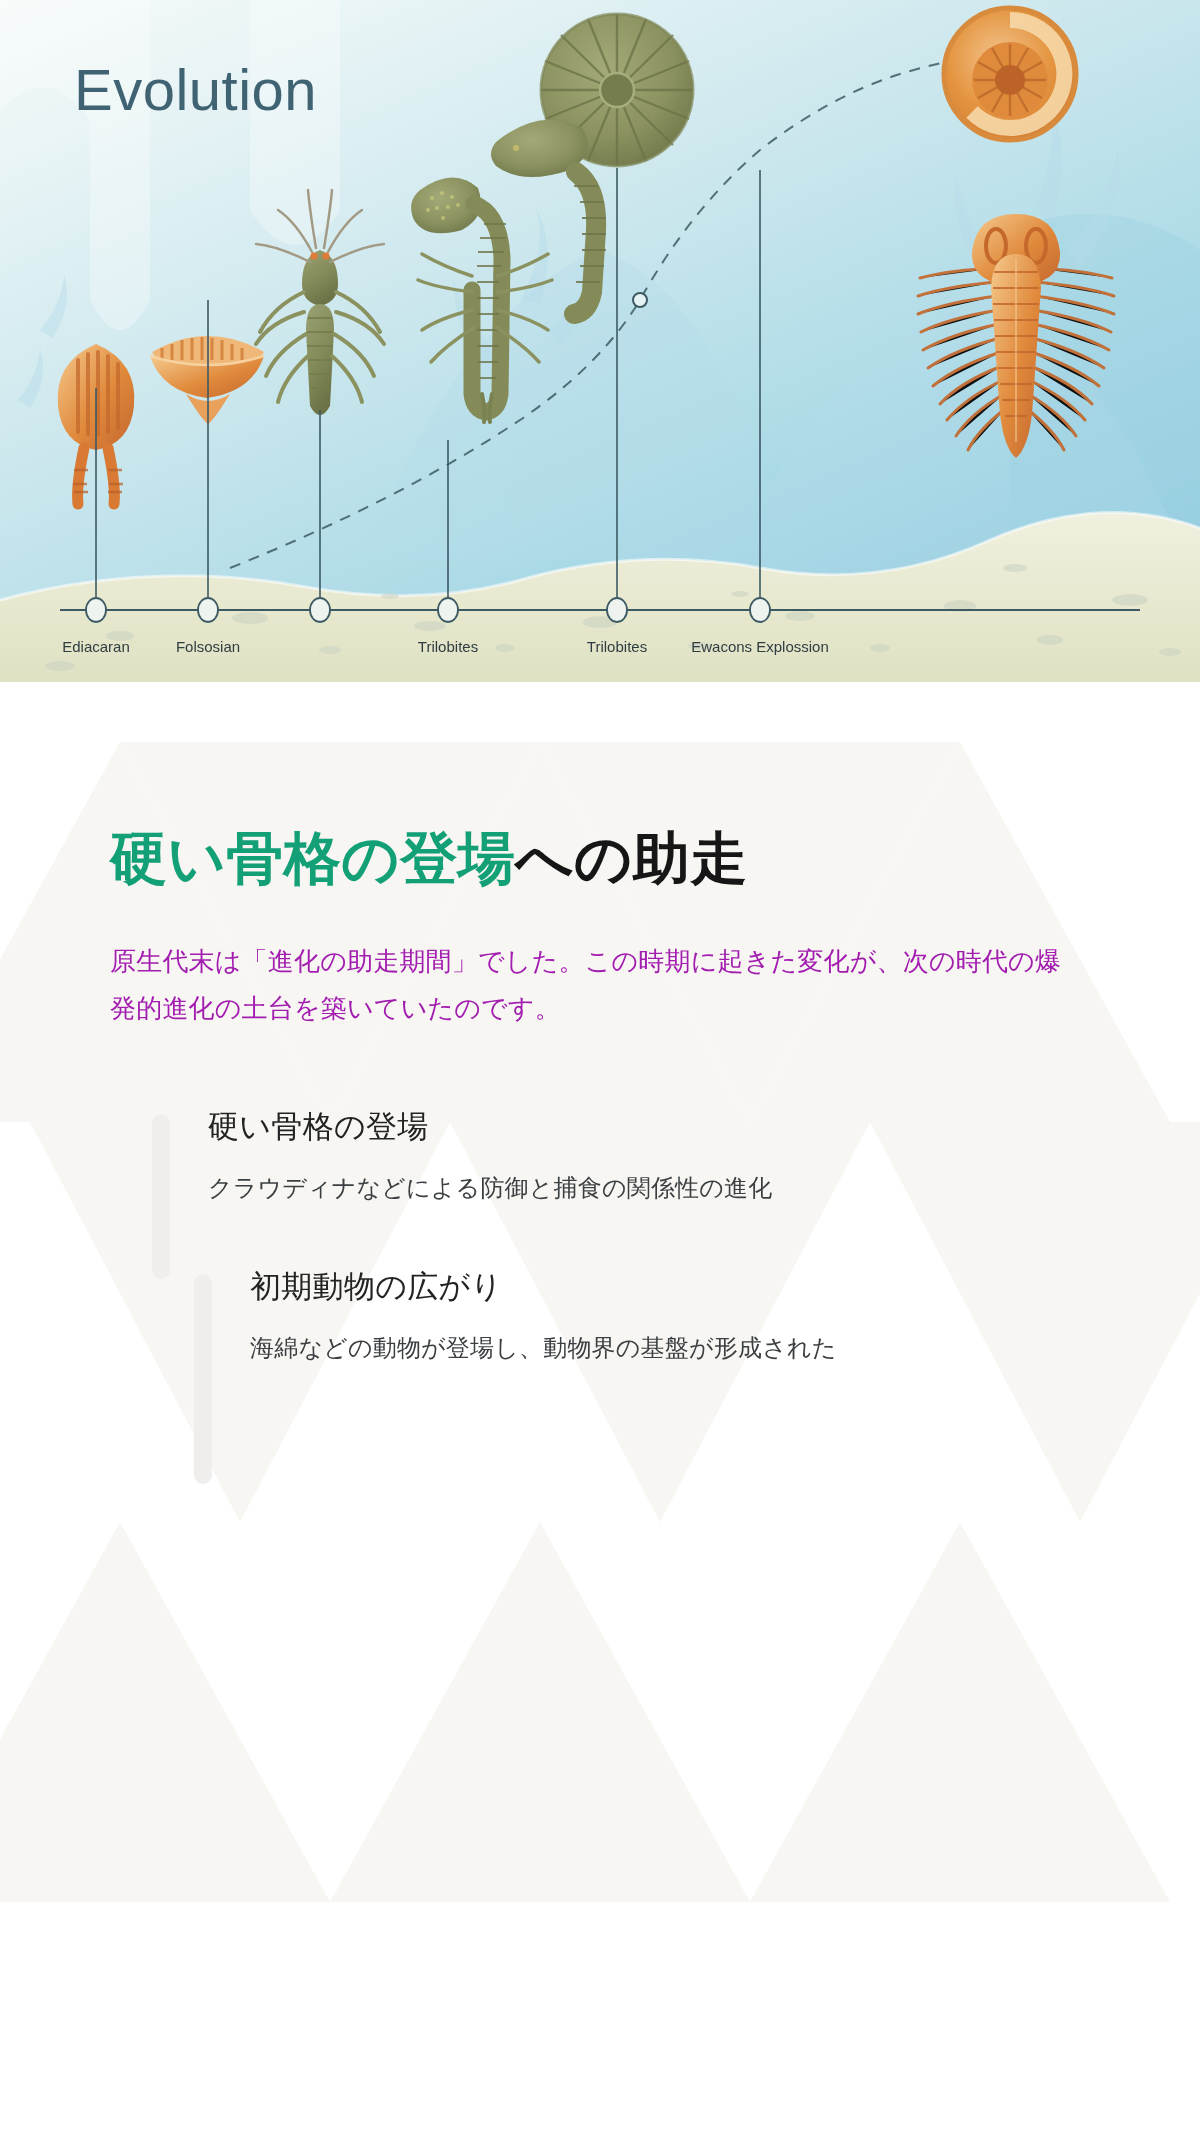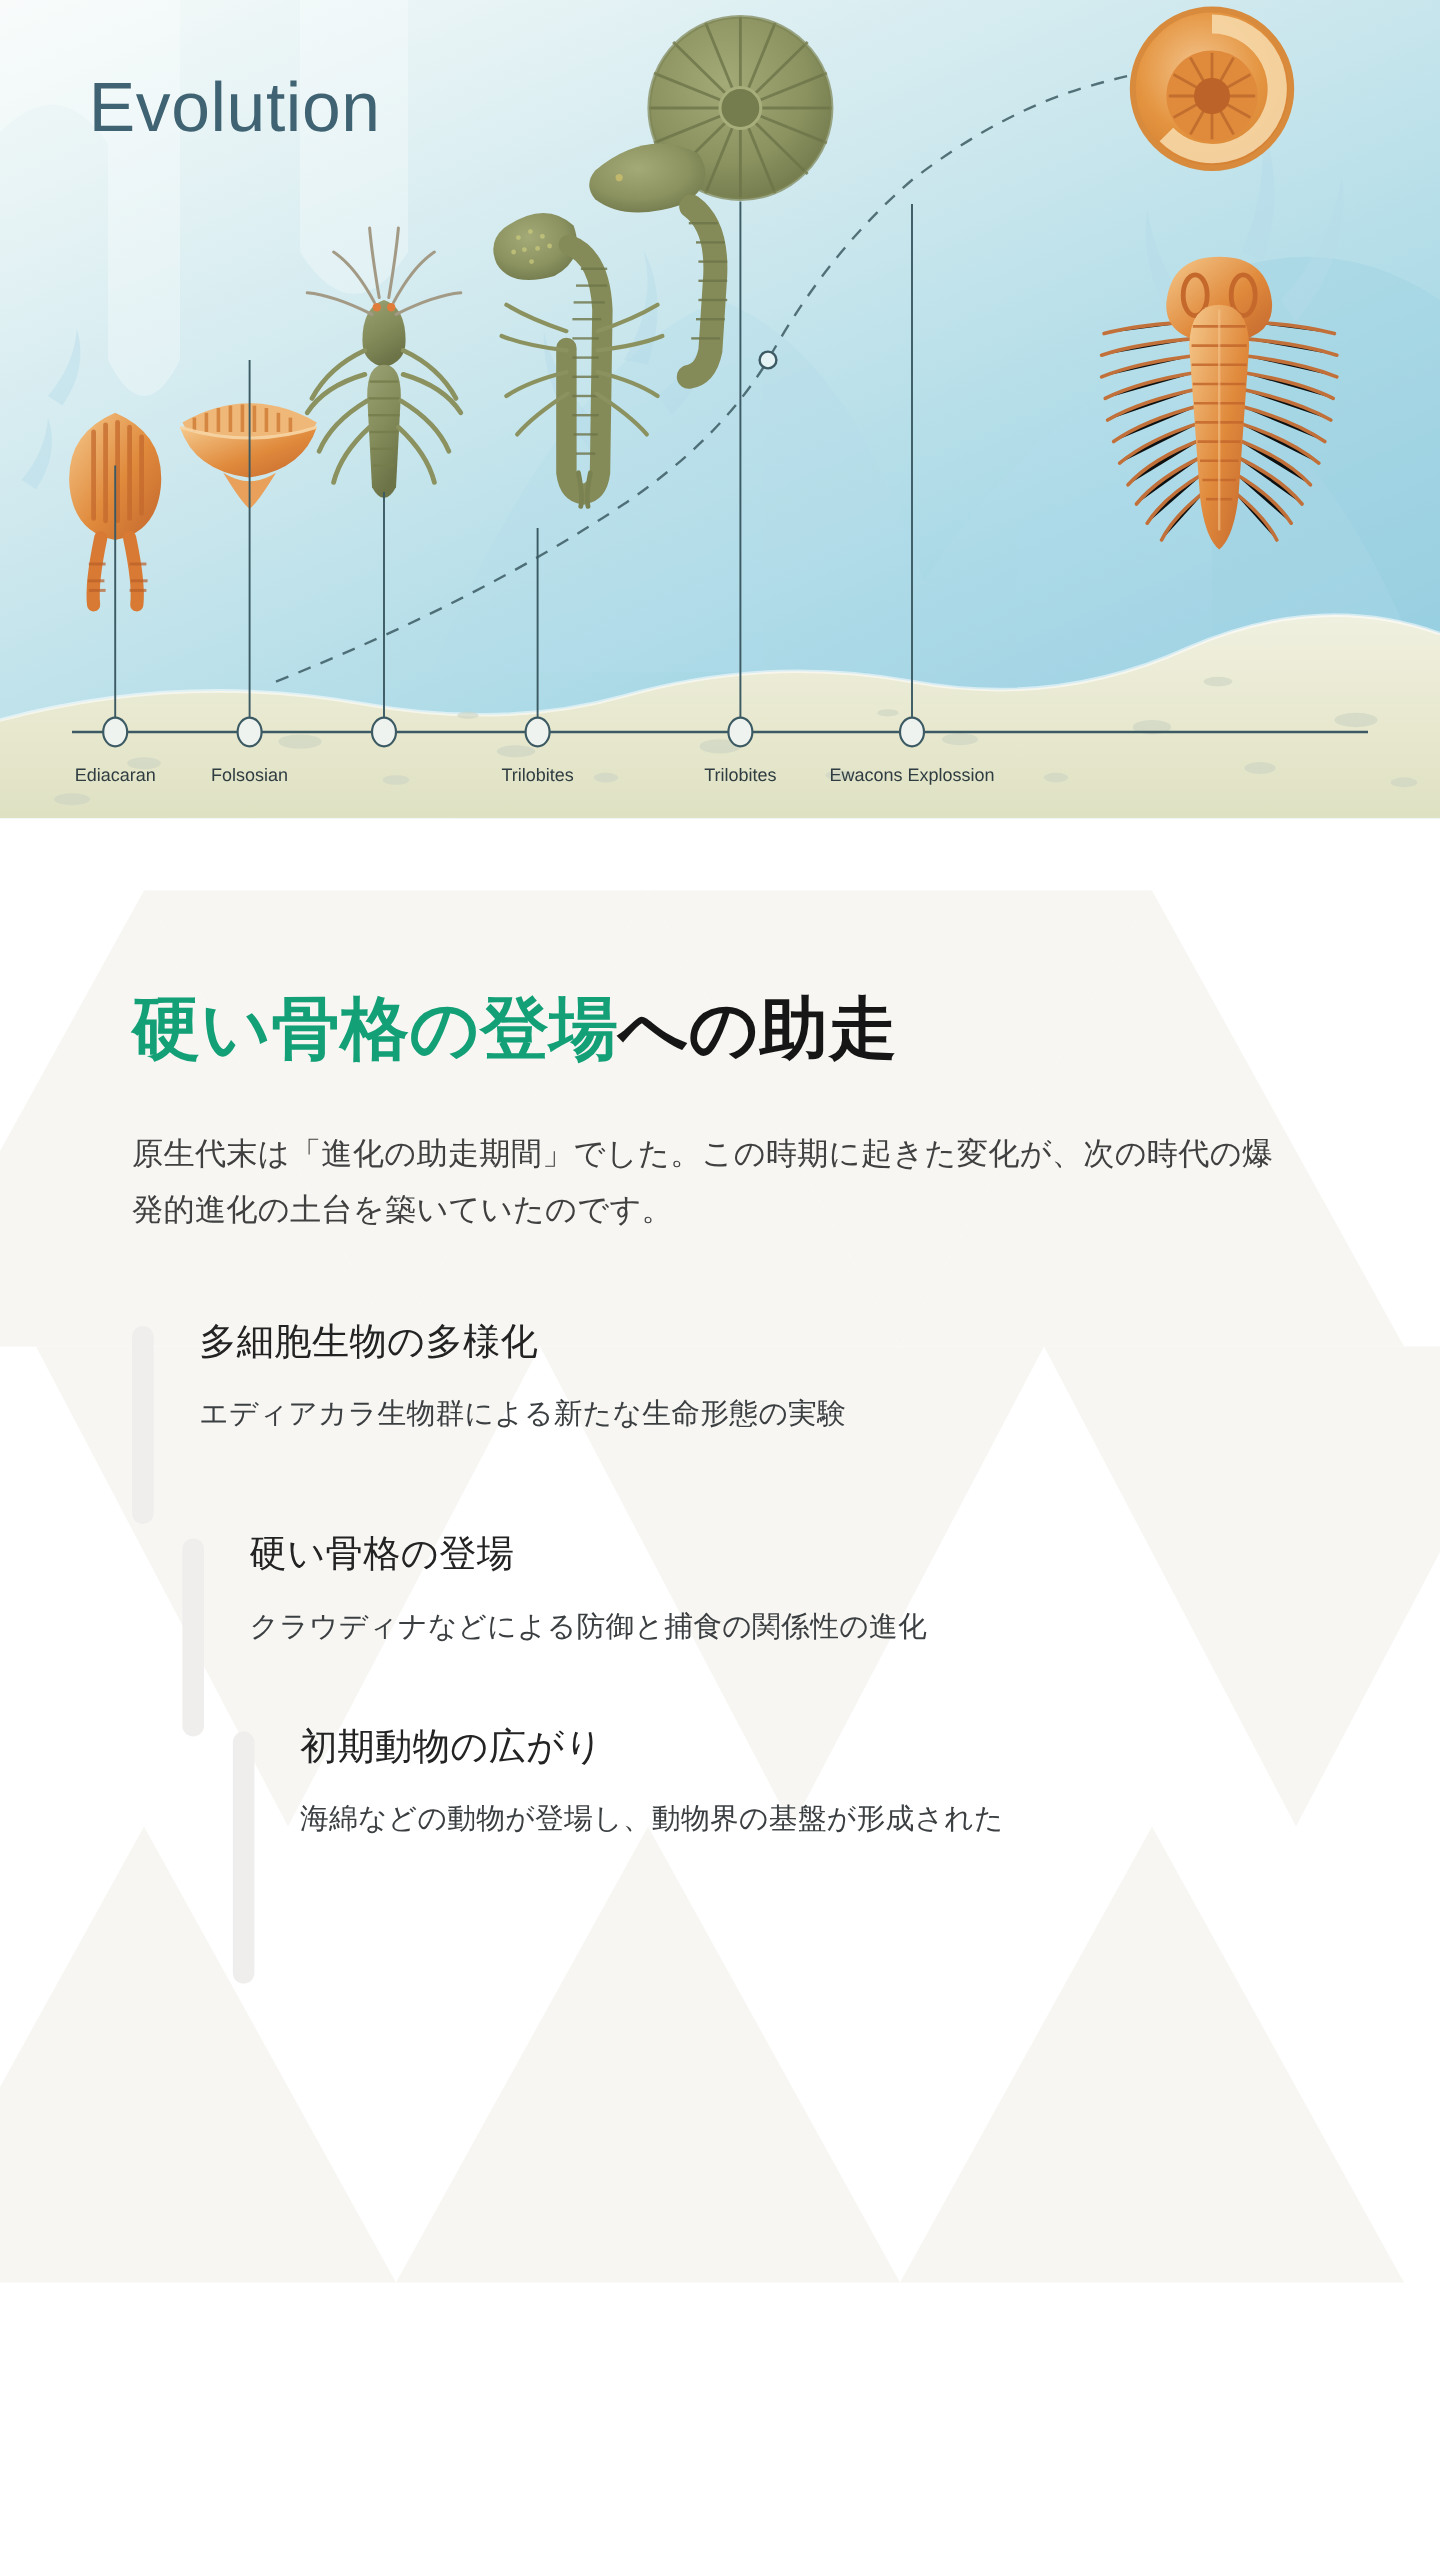--- a/index.html
+++ b/index.html
@@ -66,21 +66,21 @@
     letter-spacing:0.5px;
     color:#161616;
     white-space:nowrap;
   }
   .heading .accent { color:#14a077; }
 
   .lede {
     margin-top:46px;
     font-size:26px;
     line-height:1.78;
-    color:#404040;
+    color:#a21caf;
     max-width:965px;
     letter-spacing:0.2px;
   }
 
   .items { margin-top:66px; }
 
   .item {
     position:relative;
     padding-left:56px;
   }
@@ -481,25 +481,20 @@
       </g>
     </svg>
 
     <div class="body-wrap">
       <h1 class="heading"><span class="accent">硬い骨格の登場</span><span>への助走</span></h1>
 
       <p class="lede">原生代末は「進化の助走期間」でした。この時期に起きた変化が、次の時代の爆発的進化の土台を築いていたのです。</p>
 
       <div class="items">
 
-        <div class="item item-1">
-          <span class="bar"></span>
-          <div class="item-title">多細胞生物の多様化</div>
-          <div class="item-desc">エディアカラ生物群による新たな生命形態の実験</div>
-        </div>
 
         <div class="item item-2">
           <span class="bar"></span>
           <div class="item-title">硬い骨格の登場</div>
           <div class="item-desc">クラウディナなどによる防御と捕食の関係性の進化</div>
         </div>
 
         <div class="item item-3">
           <span class="bar"></span>
           <div class="item-title">初期動物の広がり</div>

